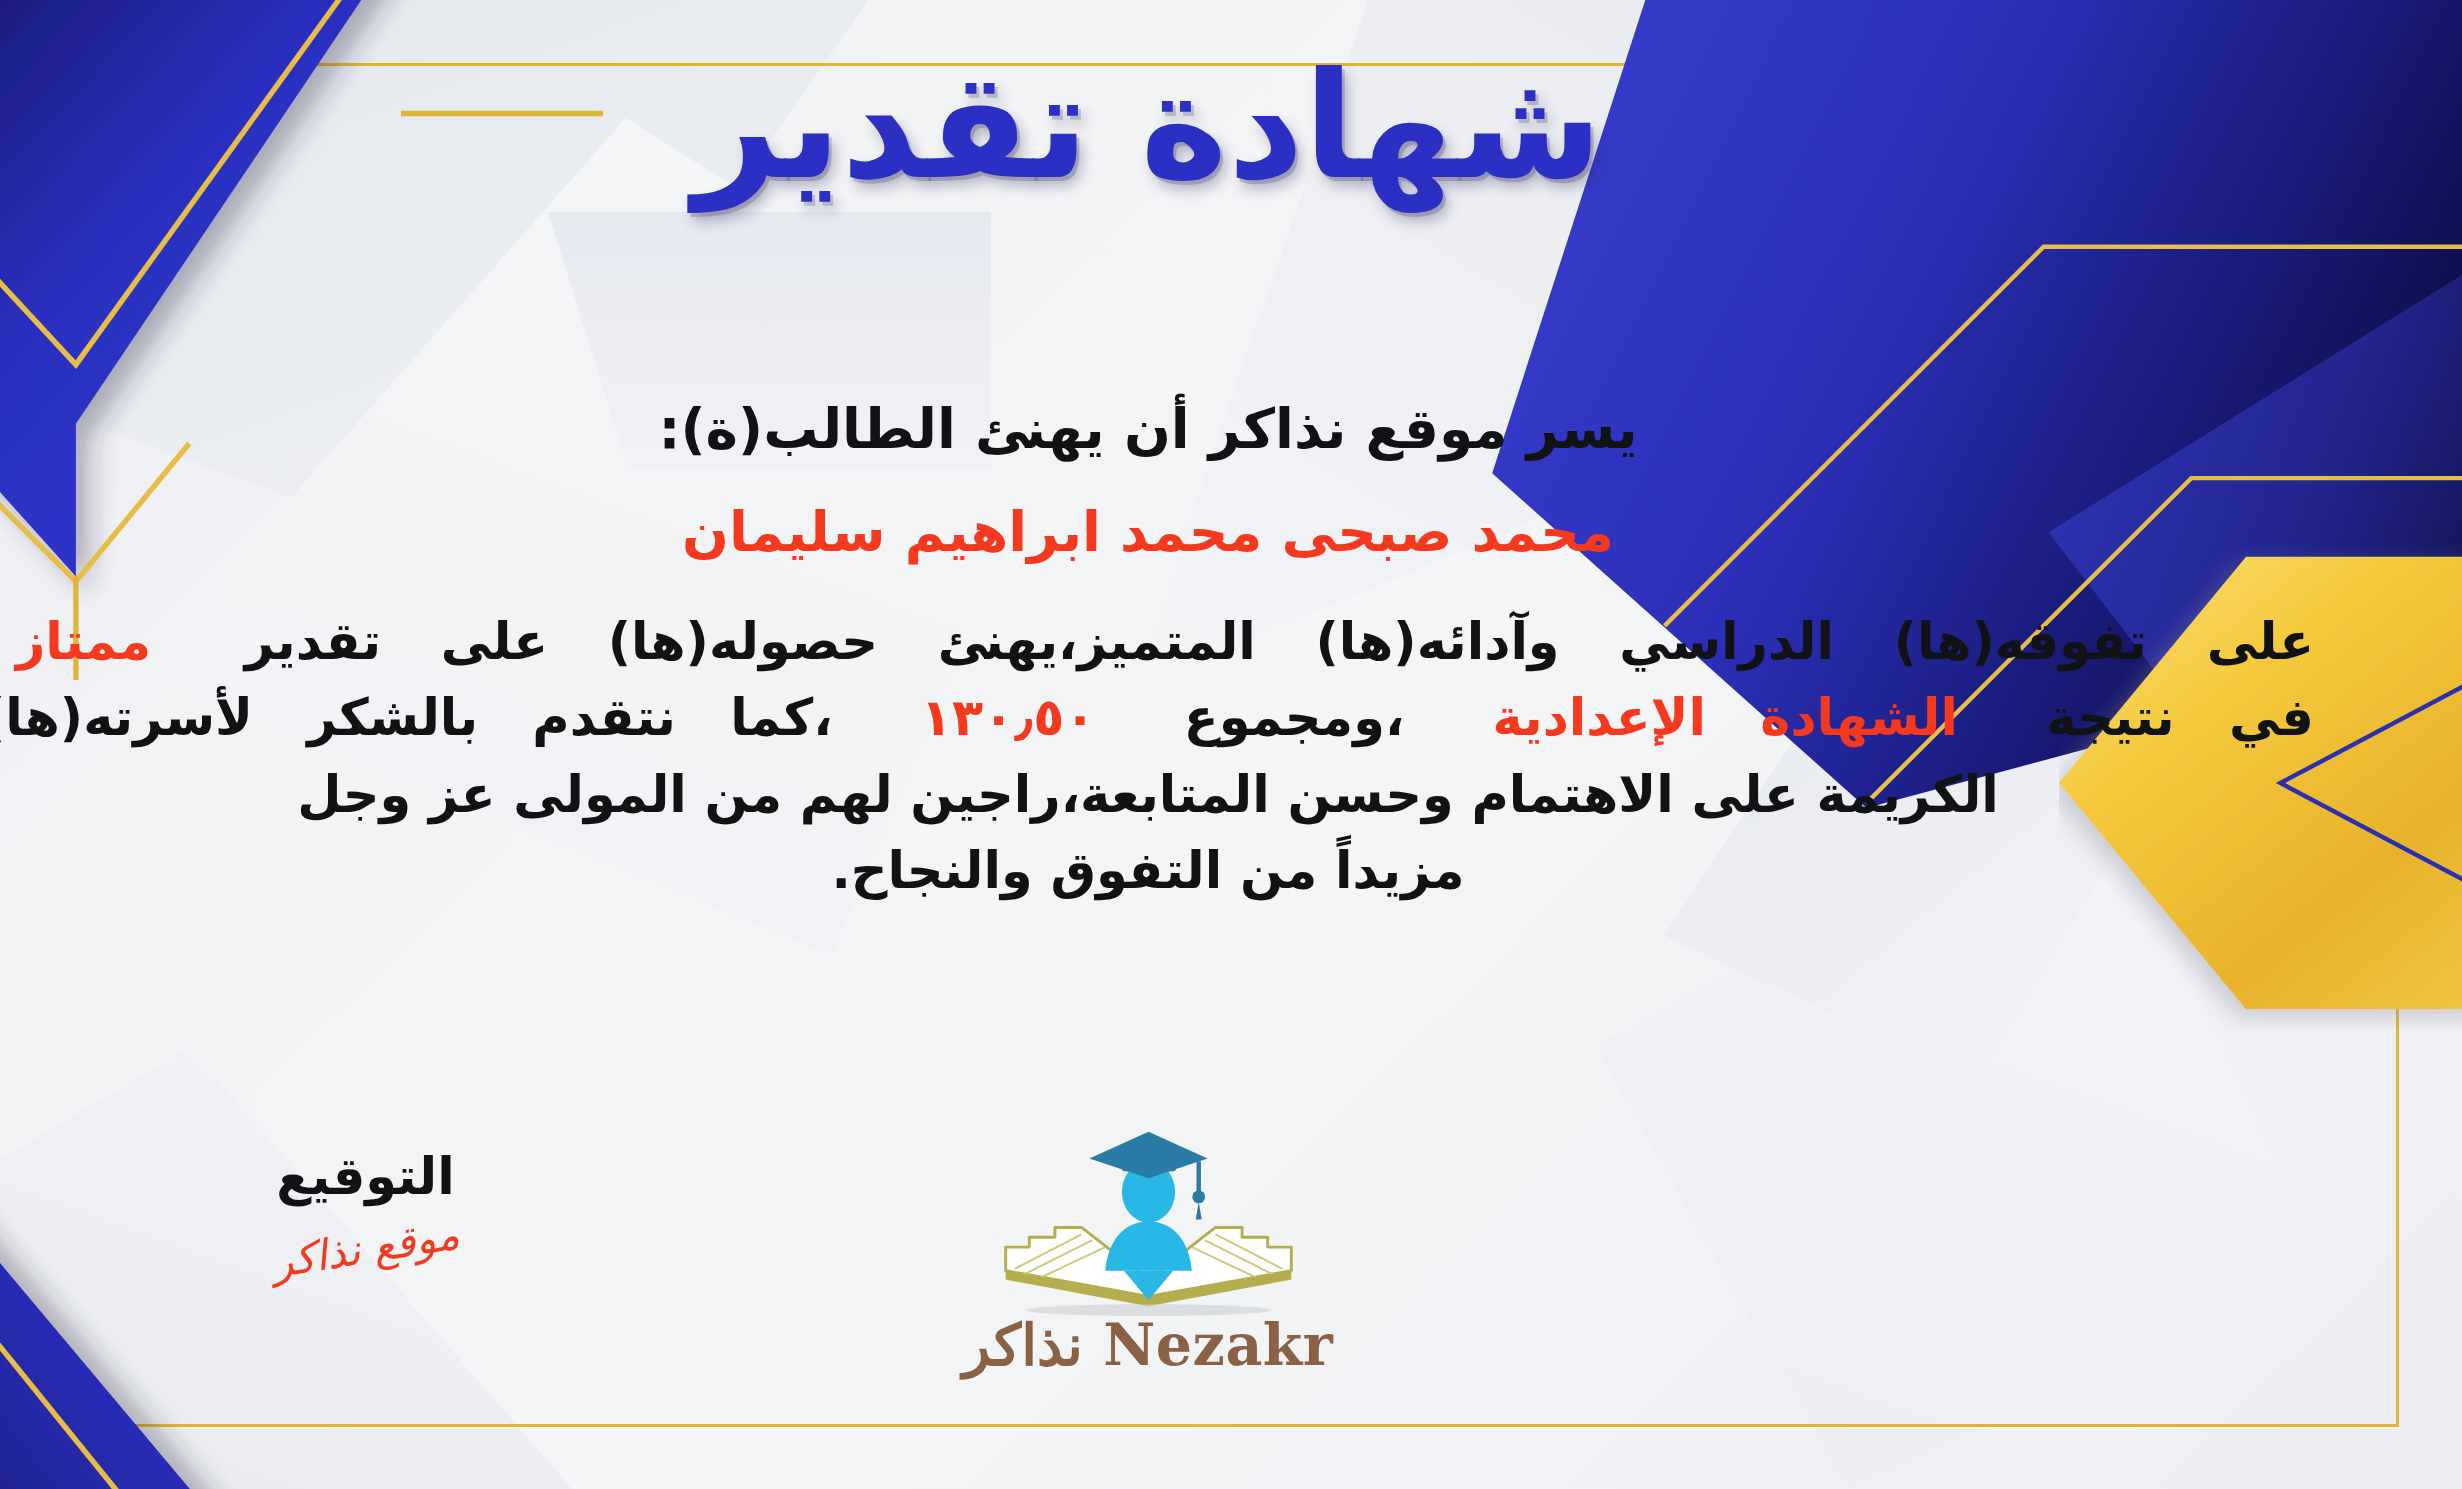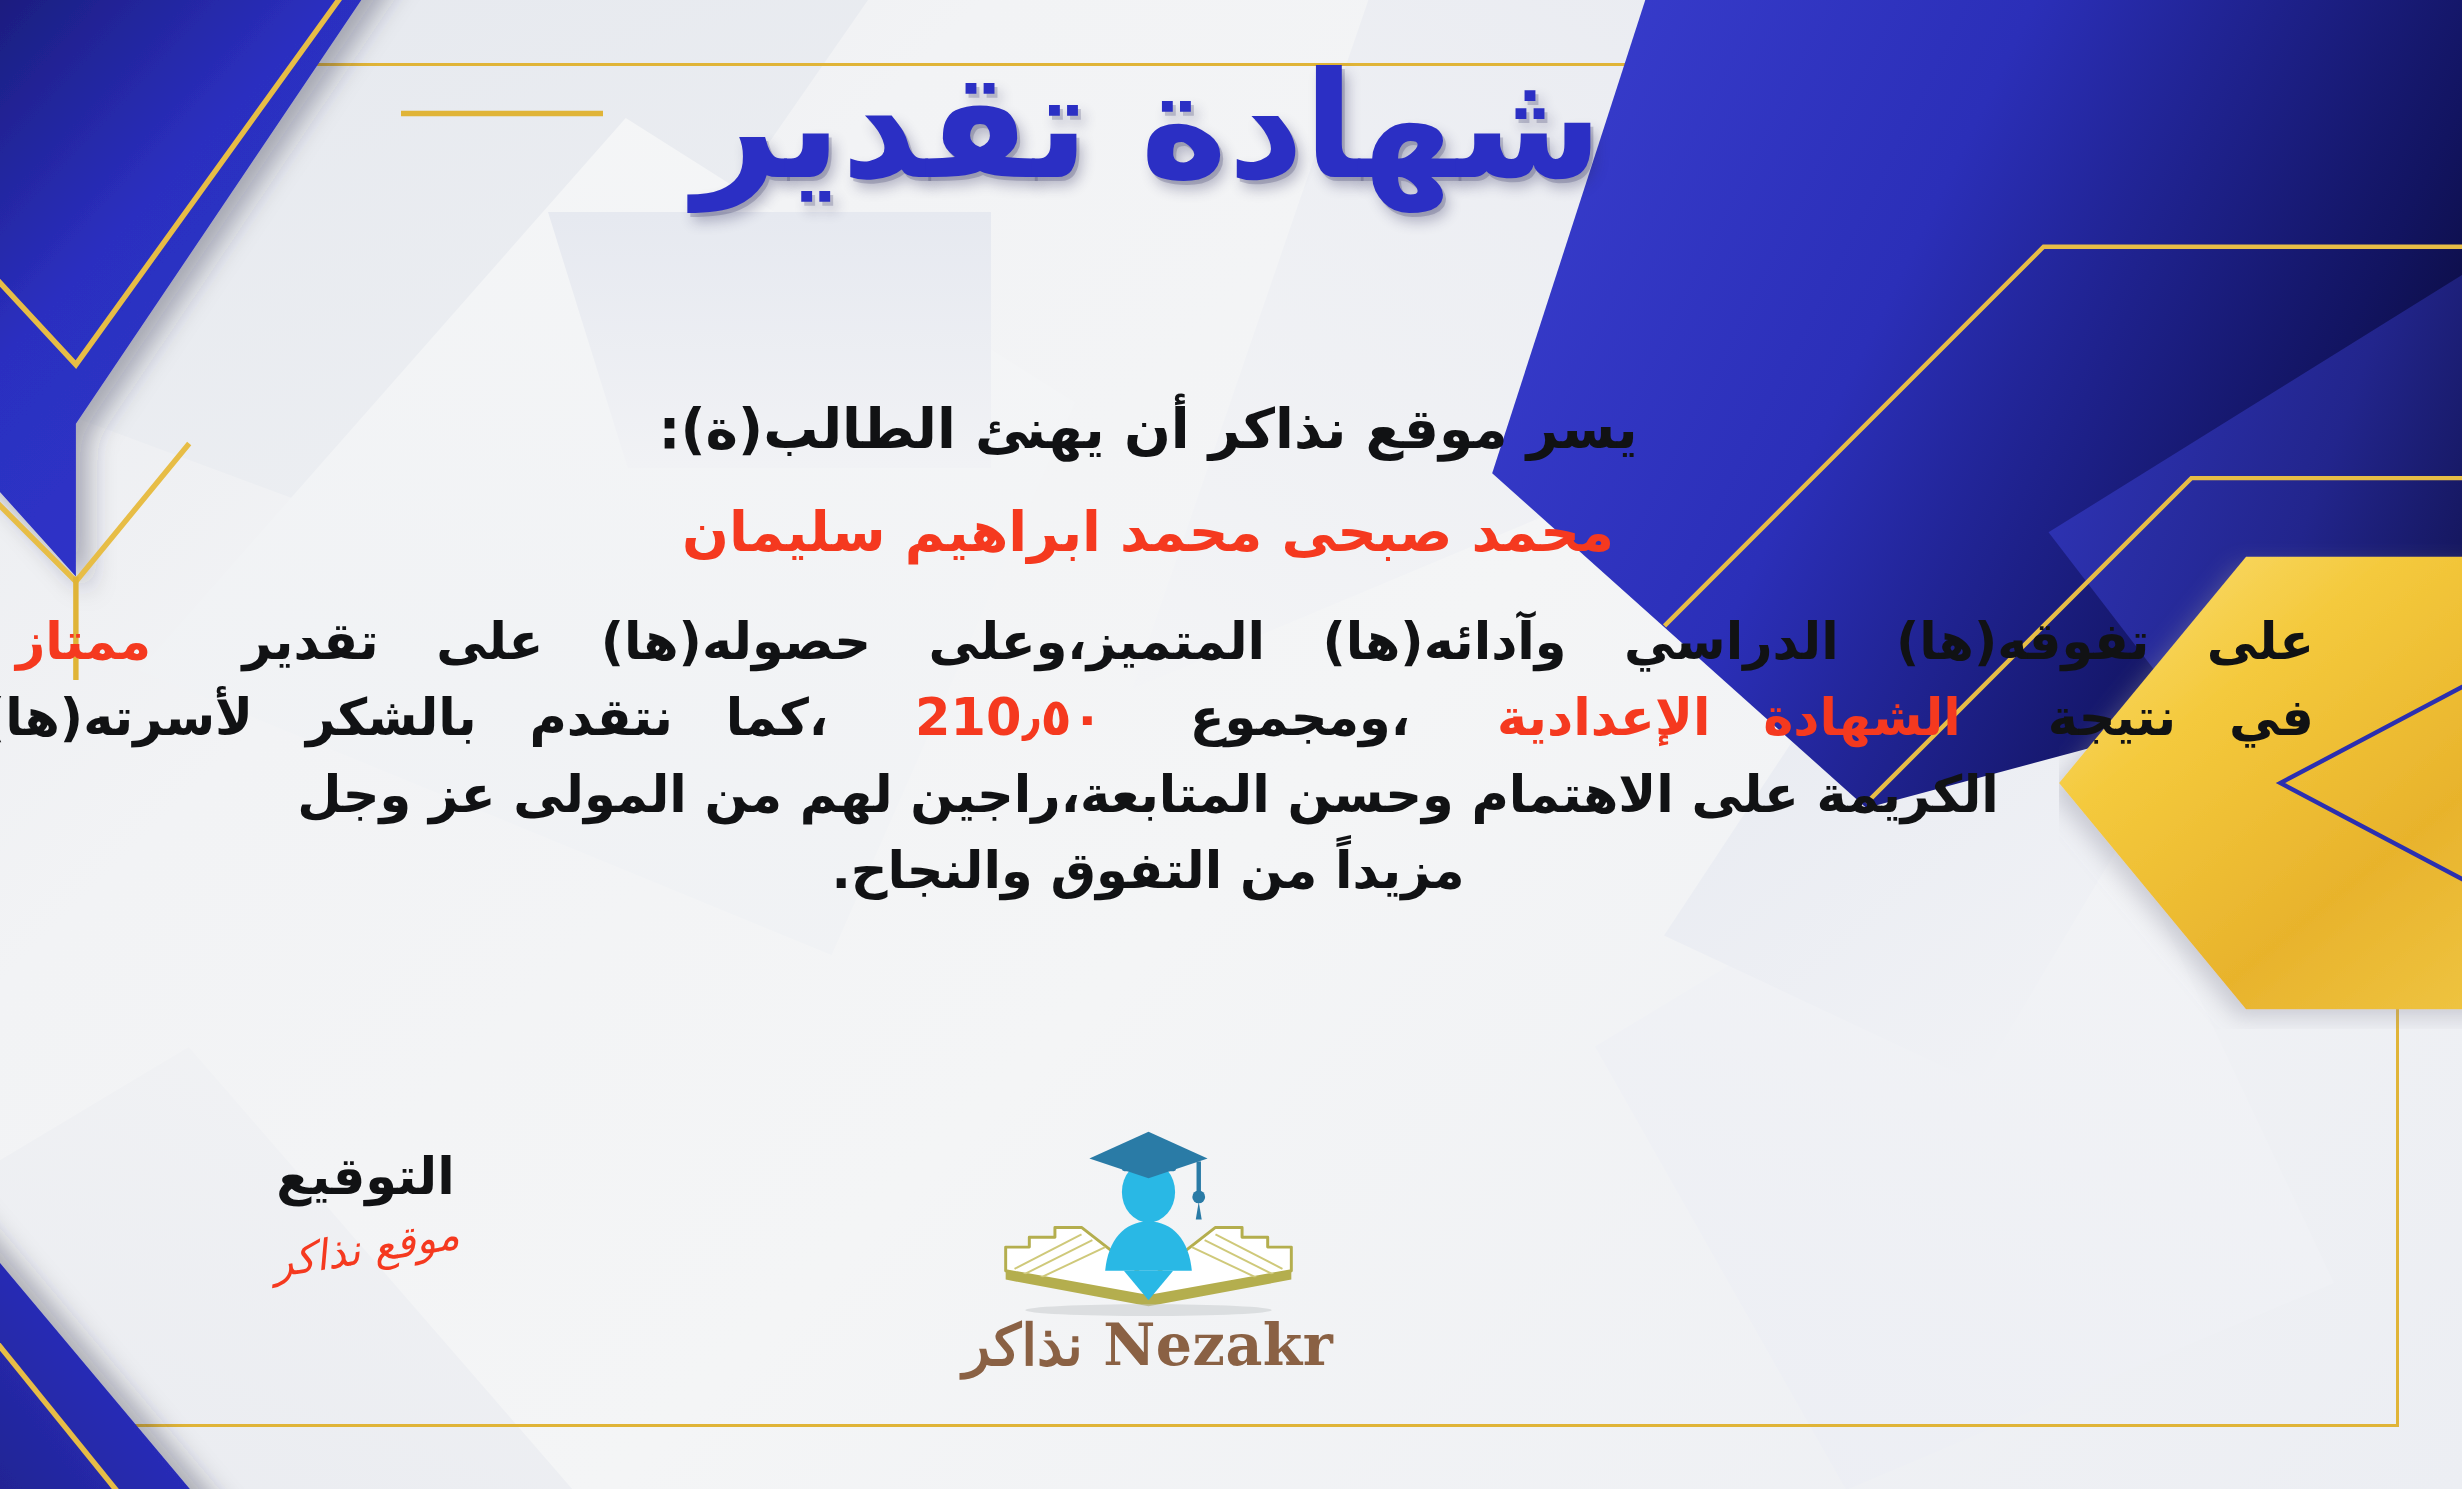--- a/index.html
+++ b/index.html
@@ -310,29 +310,29 @@
 
     <div class="cert-title">شهادة تقدير</div>
 
     <div class="body-block">
 
       <p class="line line-intro">يسر موقع نذاكر أن يهنئ الطالب(ة):</p>
 
       <p class="line student-name">محمد صبحى محمد ابراهيم سليمان</p>
 
       <p class="line para para-justify">
-        <span>على تفوقه(ها) الدراسي وآدائه(ها) المتميز،وعلى حصوله(ها) على تقدير</span>
+        <span>على تفوقه(ها) الدراسي وآدائه(ها) المتميز،يهنئ حصوله(ها) على تقدير</span>
         <span class="hl gap-r gap-l">ممتاز</span>
       </p>
 
       <p class="line para para-justify">
         <span>في نتيجة</span>
         <span class="hl gap-r gap-l">الشهادة الإعدادية</span>
         <span>،ومجموع</span>
-        <span class="hl gap-r gap-l">210٫٥٠</span>
+        <span class="hl gap-r gap-l">١٣٠٫٥٠</span>
         <span>،كما نتقدم بالشكر لأسرته(ها)</span>
       </p>
 
       <p class="line para">الكريمة على الاهتمام وحسن المتابعة،راجين لهم من المولى عز وجل</p>
 
       <p class="line para">مزيداً من التفوق والنجاح.</p>
     </div>
 
     <div class="sig-wrap">
       <div class="sig-label">التوقيع</div>

